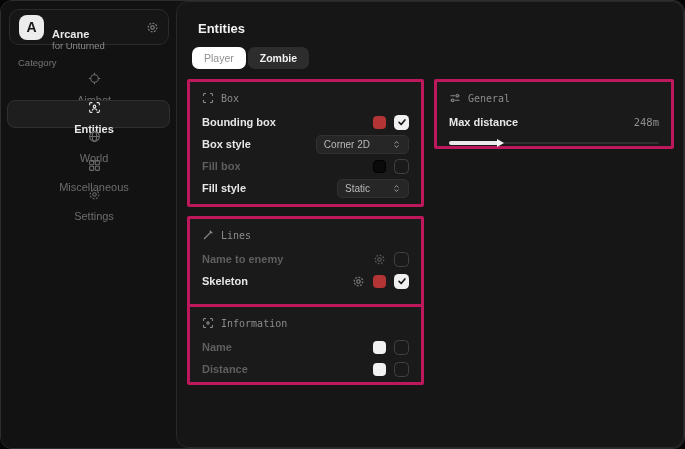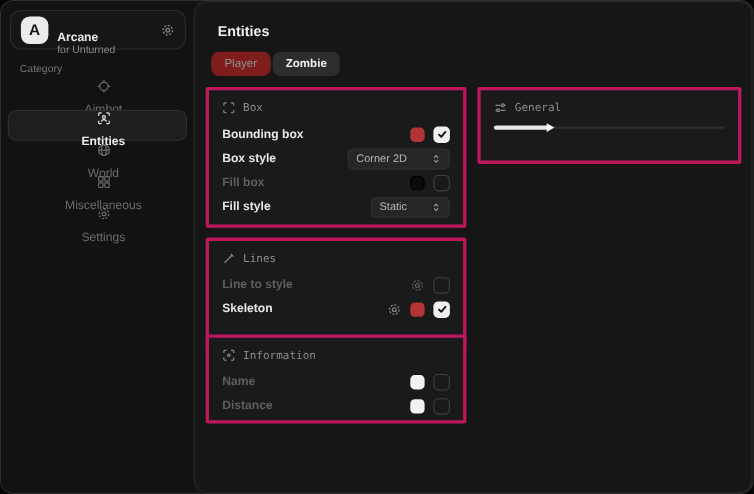--- a/index.html
+++ b/index.html
@@ -32,21 +32,21 @@
                  padding:5px 10px; display:flex; flex-direction:column; justify-content:center; gap:1px; }
   .sub-line { font-family:"DejaVu Sans Mono", monospace; font-size:10px; color:#9c9c9c; }
   .session-line { font-size:10px; font-weight:bold; color:#dcdcdc; }
 
   
   .main { position:absolute; left:175px; top:0; right:0; bottom:0; background:#161616;
           border:1px solid #282828; border-radius:12px; }
   .page-title { position:absolute; left:21px; top:19px; font-size:13px; font-weight:bold; color:#f1f1f1; }
   .tabs { position:absolute; left:15px; top:45px; display:inline-flex; gap:2px; }
   .tab { height:22px; padding:0 12px; display:flex; align-items:center; border-radius:7px;
-         font-size:10.5px; color:#8f8f8f; background:#7f1d1d; cursor:pointer; }
+         font-size:10.5px; color:#8f8f8f; background:#ffffff; cursor:pointer; }
   .tab.active { background:#2d2d2d; color:#f1f1f1; font-weight:bold; }
 
   .card { position:absolute; background:#1a1a1a; border:3px solid #be185d; border-radius:2px;
           padding:9px 12px; }
   .card-box   { left:10px;  top:77px;  width:237px; height:128px; }
   .card-lines { left:10px;  top:214px; width:237px; height:103px; }
   .card-info  { left:10px;  top:302px; width:237px; height:81px; }
   .card-gen   { left:257px; top:77px;  width:240px; height:70px;padding-left:12px; }
 
   .card-header { display:flex; align-items:center; gap:7px; color:#8c8c8c;
@@ -237,21 +237,21 @@
         <span class="icon">
           <svg width="12" height="12" viewBox="0 0 24 24" fill="none" stroke="currentColor" stroke-width="2.2">
             <path d="M4 20 18 6"></path>
               <path d="M15.5 3.5 20.5 8.5"></path>
           </svg>
         </span>
         <span>Lines</span>
       </div>
 
       <div class="row dim">
-        <span class="row-label">Line to style</span>
+        <span class="row-label">Name to enemy</span>
         <span class="controls">
           <span class="icon gear-btn">
             <svg width="13" height="13" viewBox="0 0 24 24" fill="none" stroke="currentColor" stroke-width="2">
               <circle cx="12" cy="12" r="3.2"></circle>
                 <circle cx="12" cy="12" r="8" stroke-dasharray="3.5 2.6"></circle>
             </svg>
           </span>
           <span class="checkbox unchecked"></span>
         </span>
       </div>
@@ -314,20 +314,24 @@
               <circle cx="16.5" cy="7.5" r="2.6"></circle>
               <line x1="21" y1="7.5" x2="19" y2="7.5"></line>
             <line x1="21" y1="16.5" x2="12" y2="16.5"></line>
               <circle cx="7.5" cy="16.5" r="2.6"></circle>
               <line x1="3" y1="16.5" x2="5" y2="16.5"></line>
           </svg>
         </span>
         <span>General</span>
       </div>
 
+      <div class="row">
+        <span class="row-label">Max distance</span>
+        <span class="gen-value">248m</span>
+      </div>
 
       <div class="slider">
         <div class="slider-track"></div>
         <div class="slider-fill"></div>
         <div class="slider-thumb"></div>
       </div>
     </div>
 
   </div>
 </div>

